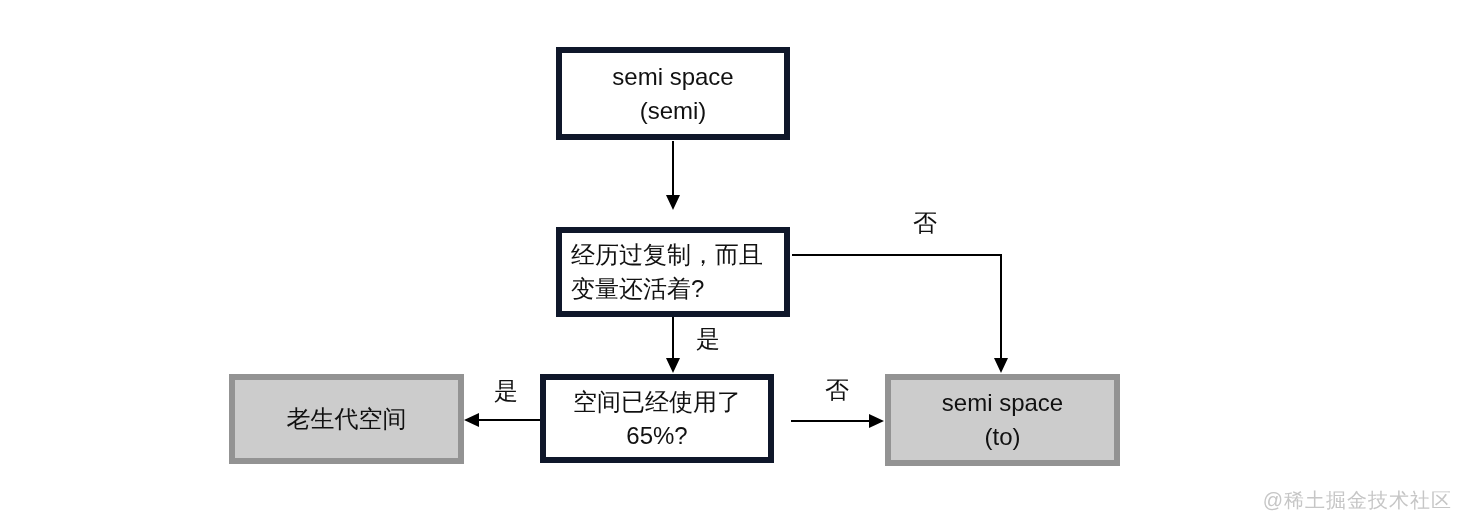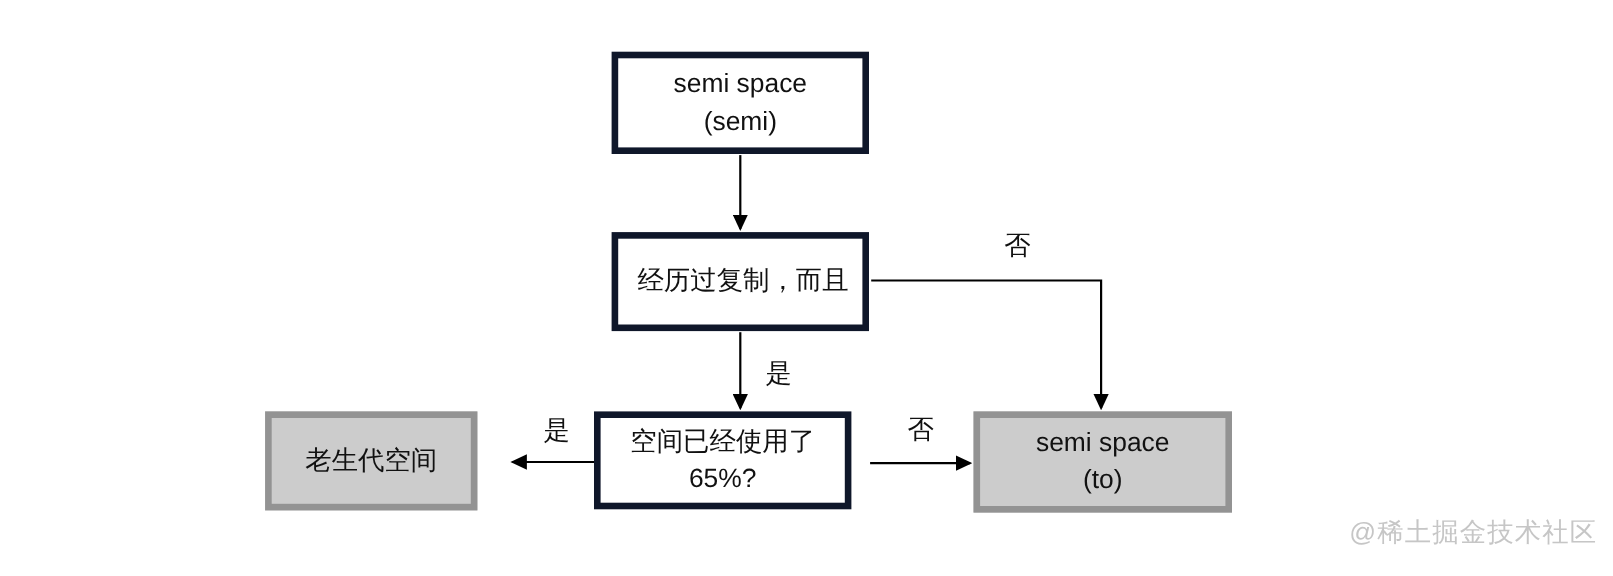--- a/index.html
+++ b/index.html
@@ -34,37 +34,38 @@
     font-size: 24px;
     line-height: 34px;
     color: #111111;
     text-align: center;
   }
   .node.gray {
     background: #cccccc;
     border-color: #939393;
   }
   .node.align-left {
-    align-items: center;
+    align-items: flex-start;
     text-align: left;
     padding-left: 9px;
     padding-right: 4px;
+    margin-top: 16px;
   }
   .edge-label {
     position: absolute;
     transform: translate(-50%, -50%);
     font-size: 24px;
     color: #111111;
     white-space: nowrap;
   }
   .watermark {
     position: absolute;
     right: 14px;
-    bottom: 24px;
-    font-size: 24px;
+    bottom: 10px;
+    font-size: 20px;
     color: #c6c6c6;
     letter-spacing: 1px;
   }
 </style>
 </head>
 <body>
 
 <div class="canvas">
 
   <svg class="connectors" viewBox="0 0 1466 524" xmlns="http://www.w3.org/2000/svg">
@@ -85,28 +86,29 @@
     <line x1="791" y1="421" x2="882" y2="421" stroke="#000000" stroke-width="2" marker-end="url(#arrow)"></line>
   </svg>
 
   <div class="node" style="left:556px; top:47px; width:234px; height:93px;">
     <div>semi space</div>
     <div>(semi)</div>
   </div>
 
   <div class="node align-left" style="left:556px; top:211px; width:234px; height:90px;">
     <div>经历过复制，而且</div>
+    <div>变量还活着?</div>
   </div>
 
   <div class="node" style="left:540px; top:374px; width:234px; height:89px;justify-content:center;">
     <div>空间已经使用了</div>
     <div>65%?</div>
   </div>
 
-  <div class="node gray" style="left:241px; top:374px; width:193px; height:90px;">
+  <div class="node gray" style="left:229px; top:374px; width:235px; height:90px;">
     <div>老生代空间</div>
   </div>
 
   <div class="node gray" style="left:885px; top:374px; width:235px; height:92px;">
     <div>semi space</div>
     <div>(to)</div>
   </div>
 
   <div class="edge-label" style="left:925px; top:223px;">否</div>
   <div class="edge-label" style="left:708px; top:339px;">是</div>

